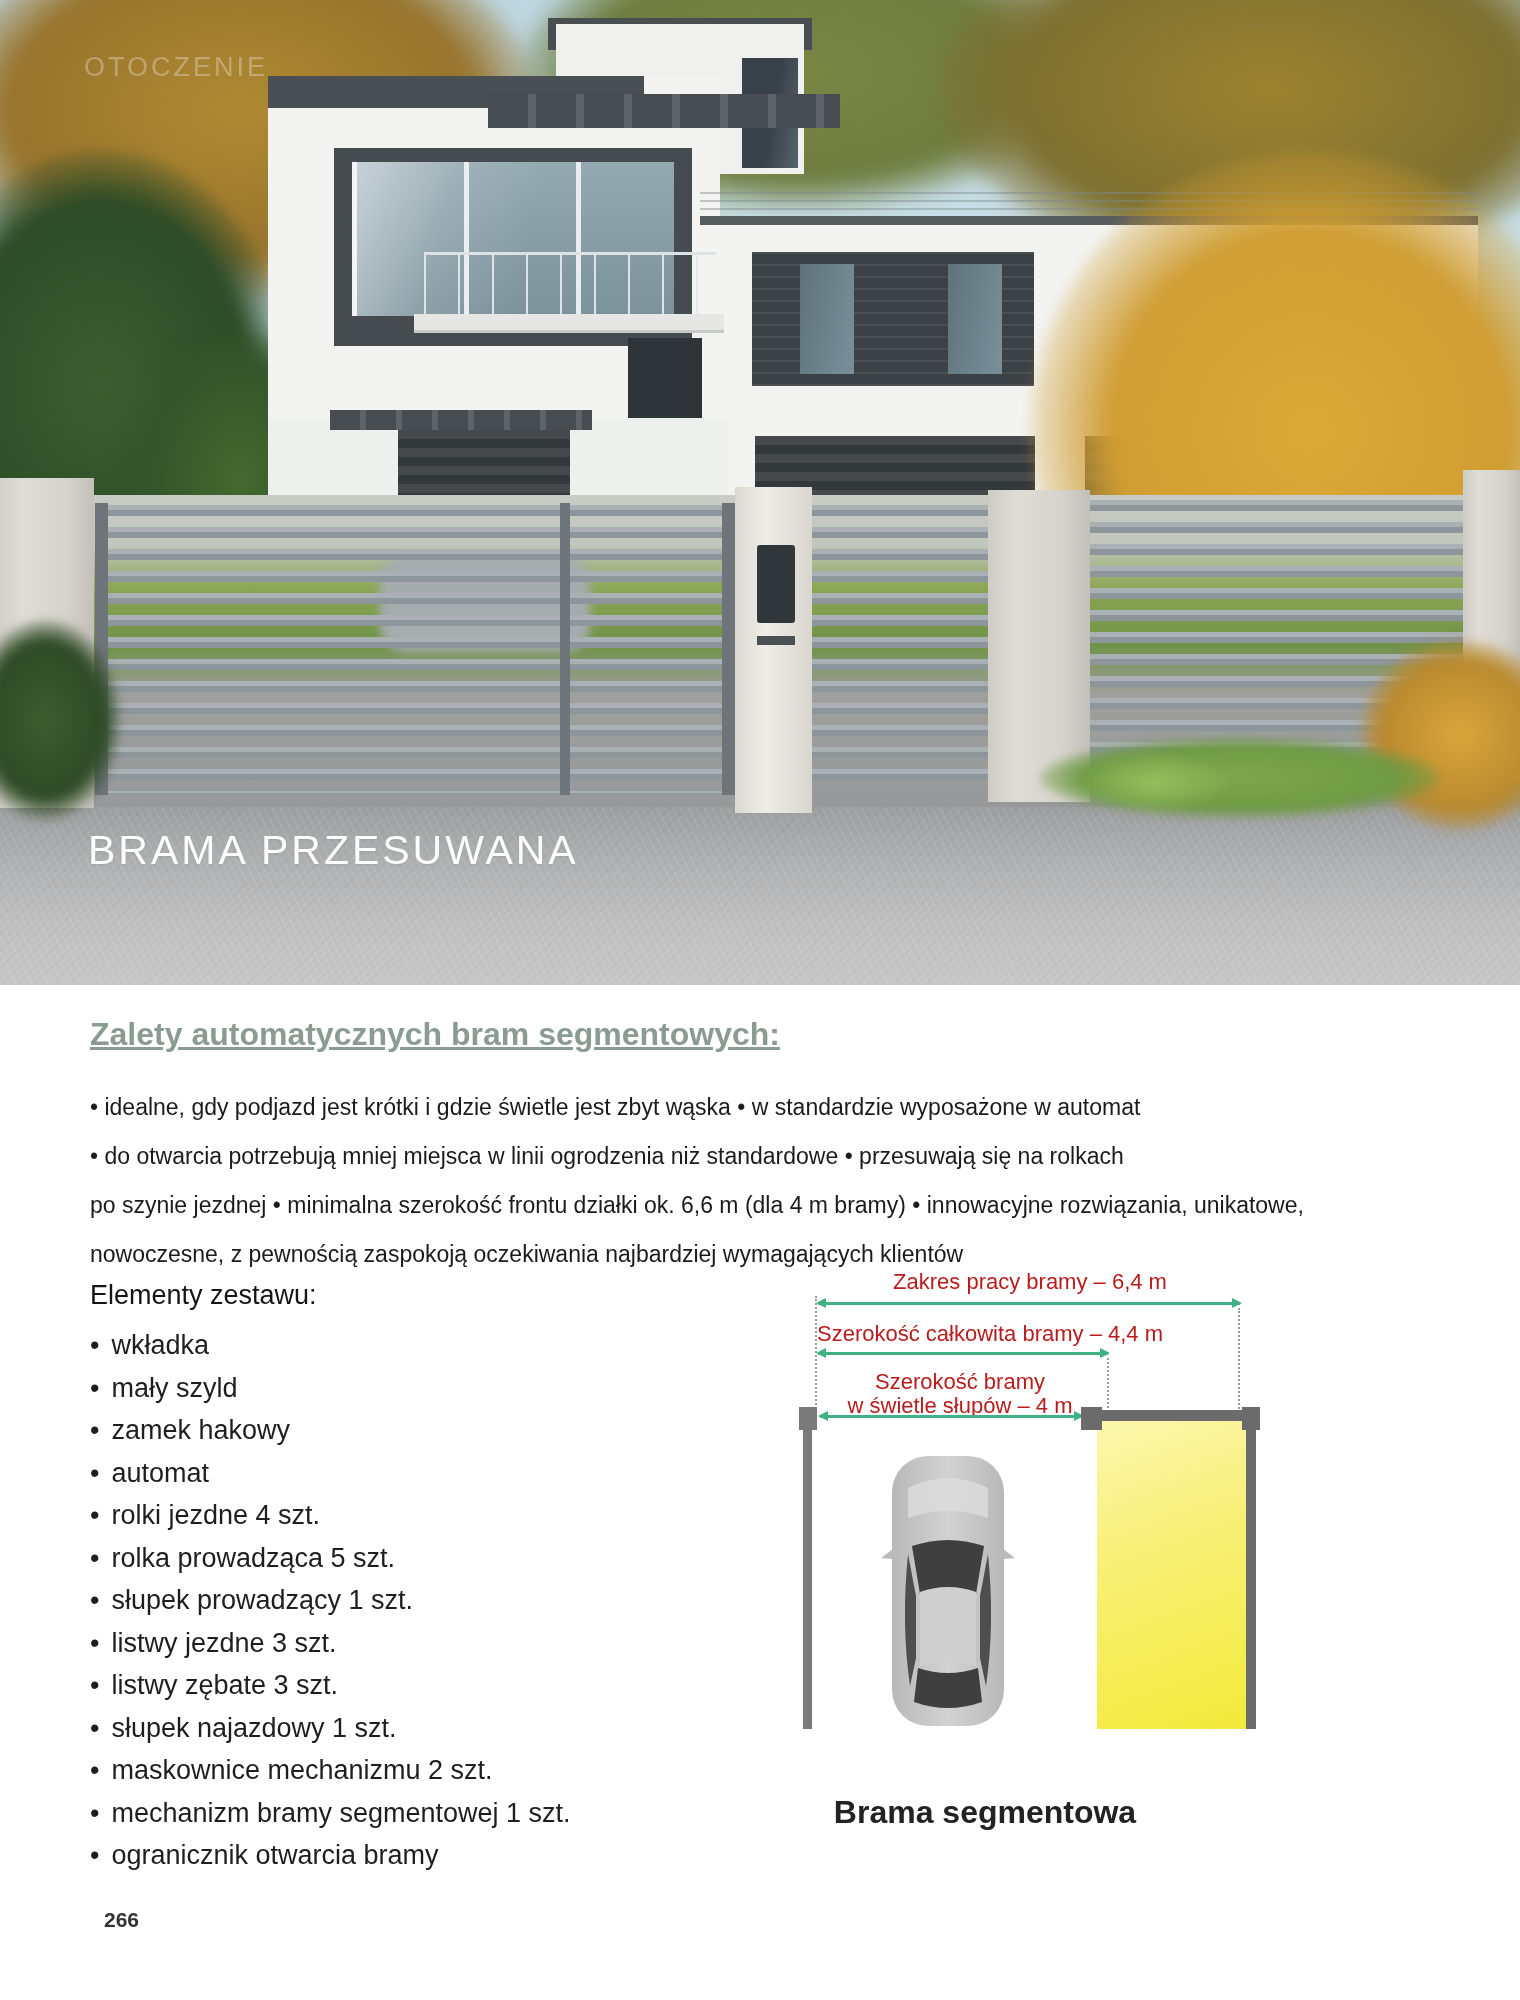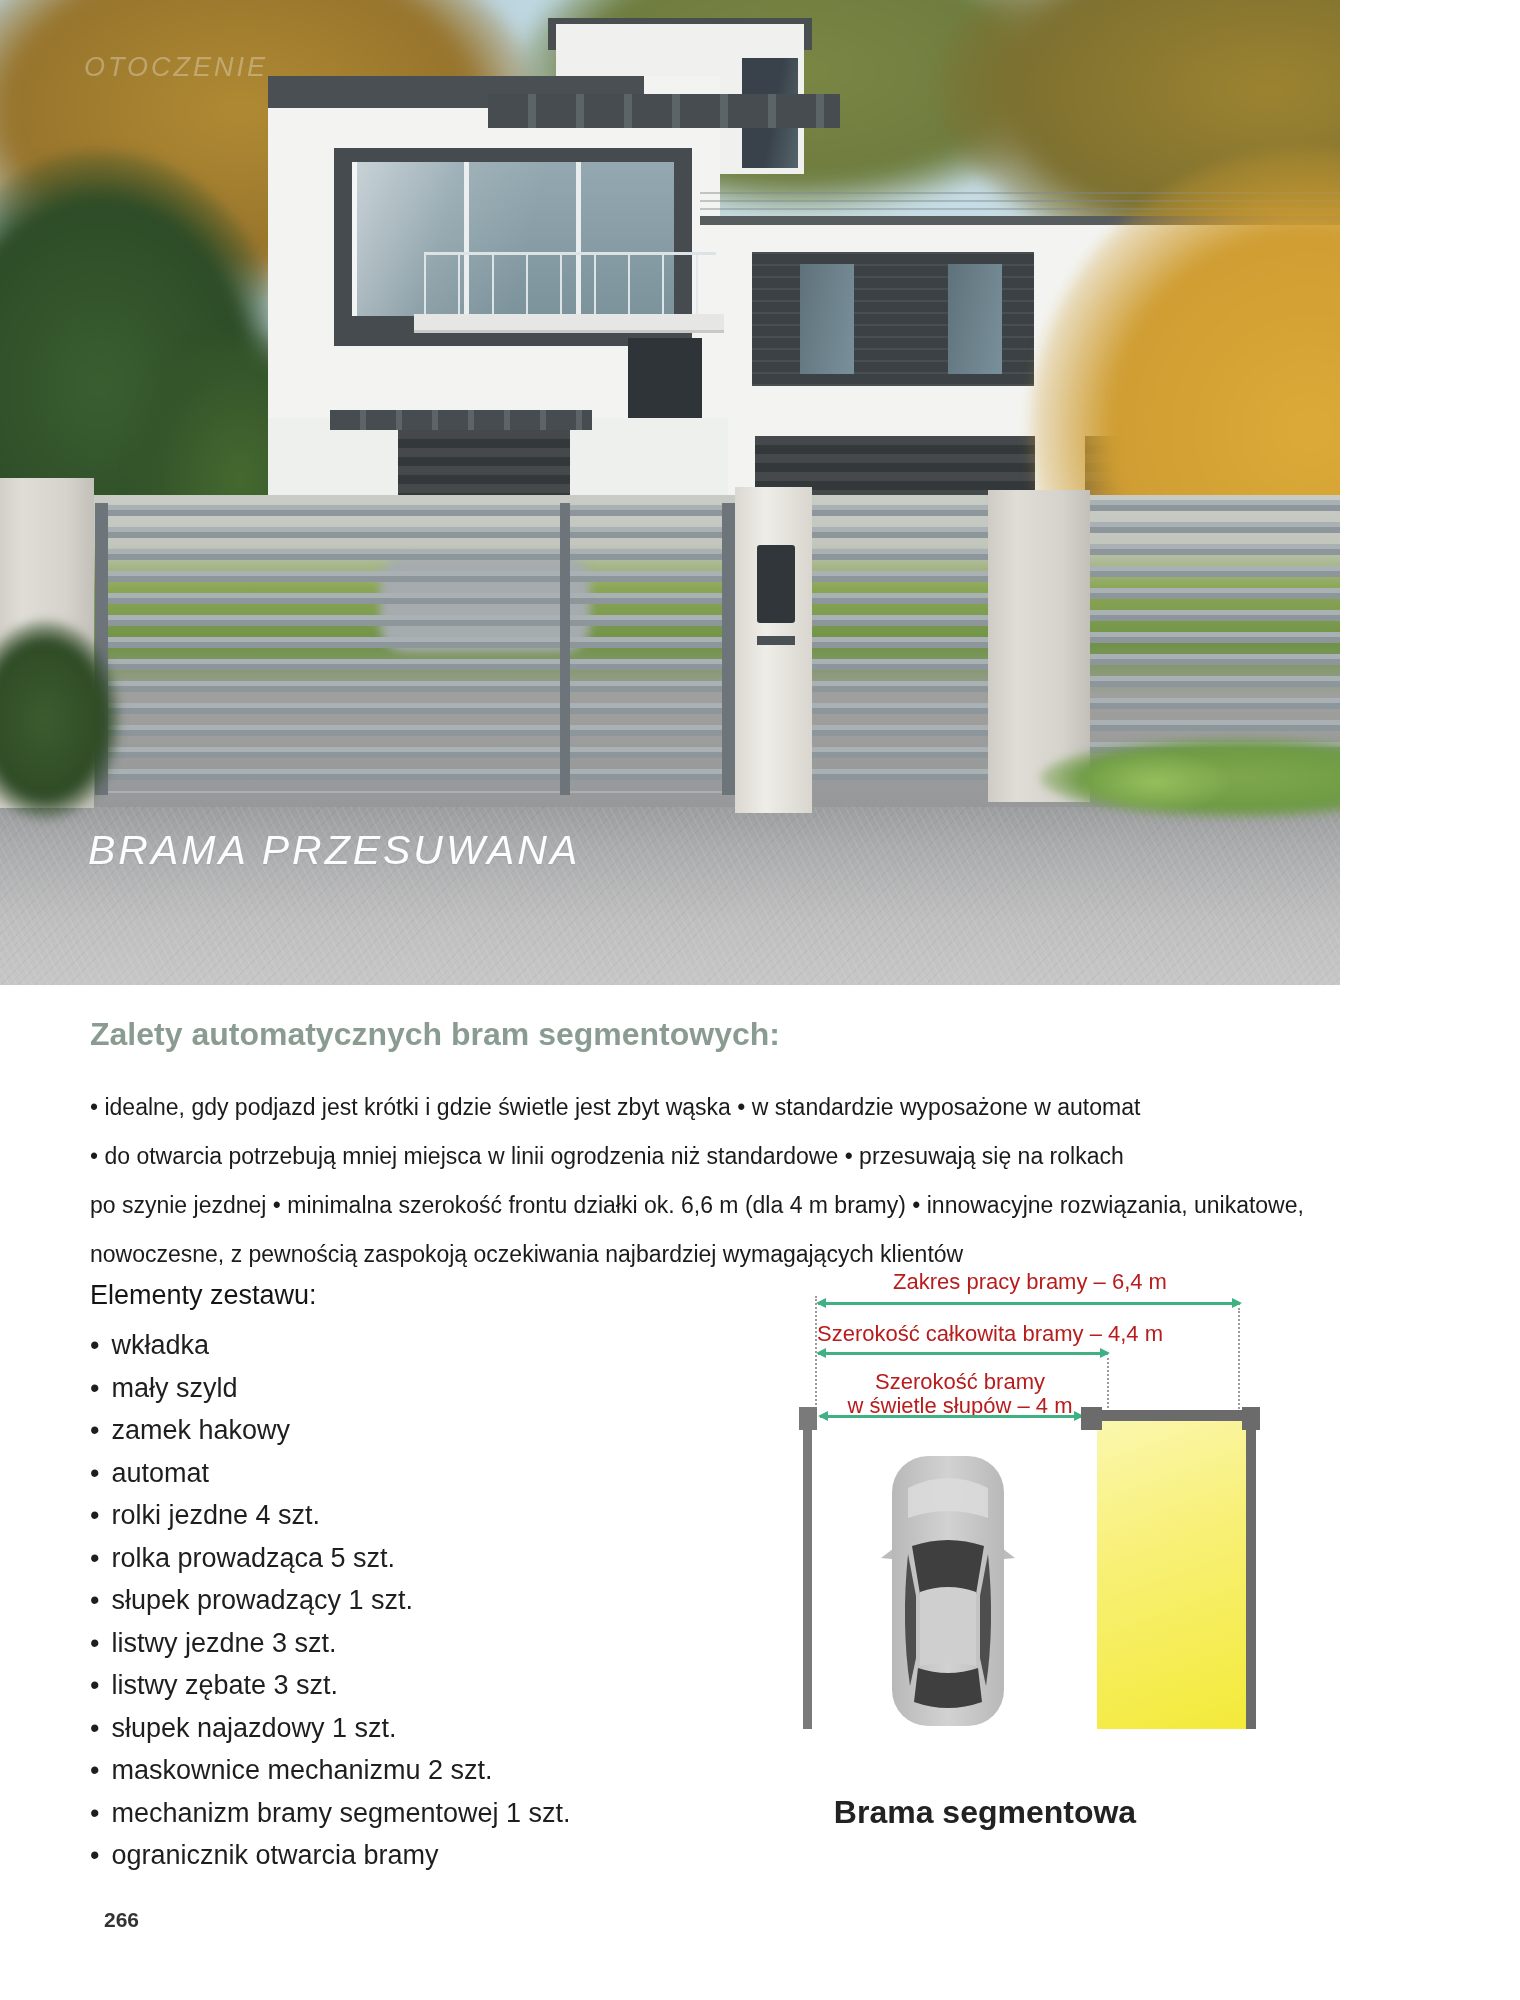--- a/index.html
+++ b/index.html
@@ -1,21 +1,21 @@
 <!DOCTYPE html>
 <html><head>
 <meta charset="utf-8">
 <style>
   html,body{margin:0;padding:0;background:#ffffff;}
   .page{position:relative;width:1520px;height:2000px;background:#ffffff;overflow:hidden;
         font-family:"Liberation Sans","DejaVu Sans",sans-serif;}
   .abs{position:absolute;}
 
   
-  .photo{position:absolute;left:0;top:0;width:1340px;height:985px;overflow:hidden;background:#ec4899;font-style:italic;}
+  .photo{position:absolute;left:0;top:0;width:1520px;height:985px;overflow:hidden;background:#ec4899;}
   .sky{position:absolute;inset:0;background:linear-gradient(180deg,#bdd6e0 0%,#cfe3e9 40%,#e2eae9 62%,#e8ebe7 100%);}
   .blob{position:absolute;border-radius:50%;filter:blur(9px);}
   .t-autumn-l{left:-60px;top:-80px;width:600px;height:380px;background:radial-gradient(ellipse at 50% 50%,#b08a33 0%,#97742c 55%,rgba(151,116,44,0) 75%);}
   .t-green-top{left:520px;top:-70px;width:560px;height:280px;background:radial-gradient(ellipse,#77823c 0%,#6a7836 55%,rgba(106,120,54,0) 75%);opacity:.95;}
   .t-autumn-r{left:940px;top:-90px;width:660px;height:360px;background:radial-gradient(ellipse,#9c8330 0%,#7d7030 55%,rgba(125,112,48,0) 78%);}
   .t-conifer{left:-90px;top:150px;width:380px;height:470px;background:radial-gradient(ellipse,#3a5e30 0%,#2d4c27 55%,rgba(45,76,39,0) 74%);filter:blur(6px);}
   .t-conifer2{left:130px;top:330px;width:220px;height:300px;background:radial-gradient(ellipse,#44692f 0%,#35552a 55%,rgba(53,85,42,0) 75%);filter:blur(6px);}
   .t-bigyellow{left:1030px;top:150px;width:560px;height:560px;background:radial-gradient(ellipse,#dcaa37 0%,#cf9d32 50%,rgba(207,157,50,0) 76%);filter:blur(7px);}
 
   .house{position:absolute;inset:0;}
@@ -184,21 +184,21 @@
     <div class="abs blob bush-r"></div>
     <div class="abs grass-front"></div>
     <div class="abs grass-tuft"></div>
 
     <div class="abs watermark">OTOCZENIE</div>
     <div class="abs photo-title">
       <div class="pt1">BRAMA PRZESUWANA</div>
     </div>
   </div>
 
-  <h2 class="abs sec-heading" style="margin:0;">Zalety automatycznych bram segmentowych:</h2>
+  <h2 class="abs sec-heading" style="margin:0;text-decoration:underline;">Zalety automatycznych bram segmentowych:</h2>
 
   <div class="abs para">
 
   <div class="pline">• idealne, gdy podjazd jest krótki i gdzie świetle jest zbyt wąska • w standardzie wyposażone w automat</div>
       <div class="pline">• do otwarcia potrzebują mniej miejsca w linii ogrodzenia niż standardowe • przesuwają się na rolkach</div>
       <div class="pline">po szynie jezdnej • minimalna szerokość frontu działki ok. 6,6 m (dla 4 m bramy) • innowacyjne rozwiązania, unikatowe,</div>
       <div class="pline">nowoczesne, z pewnością zaspokoją oczekiwania najbardziej wymagających klientów</div>
     </div>
 
   <div class="abs kit-head">Elementy zestawu:</div>

